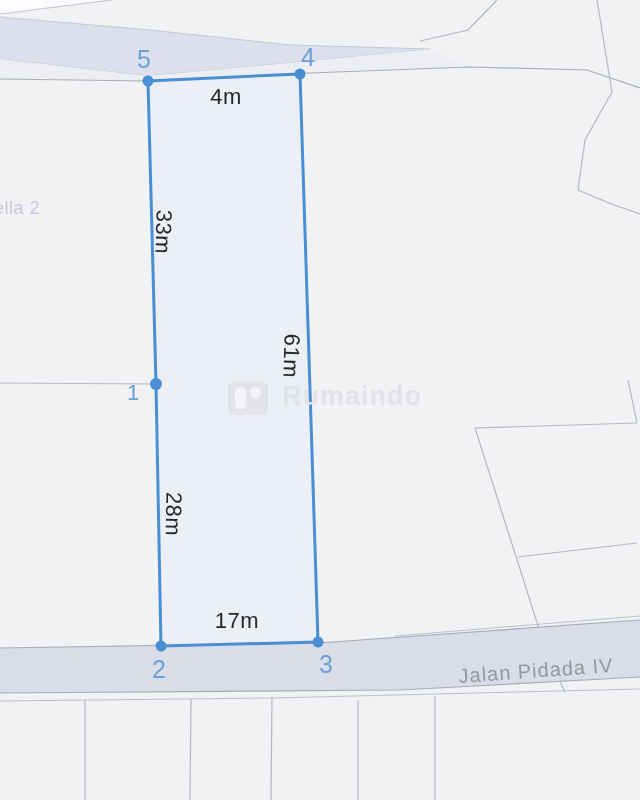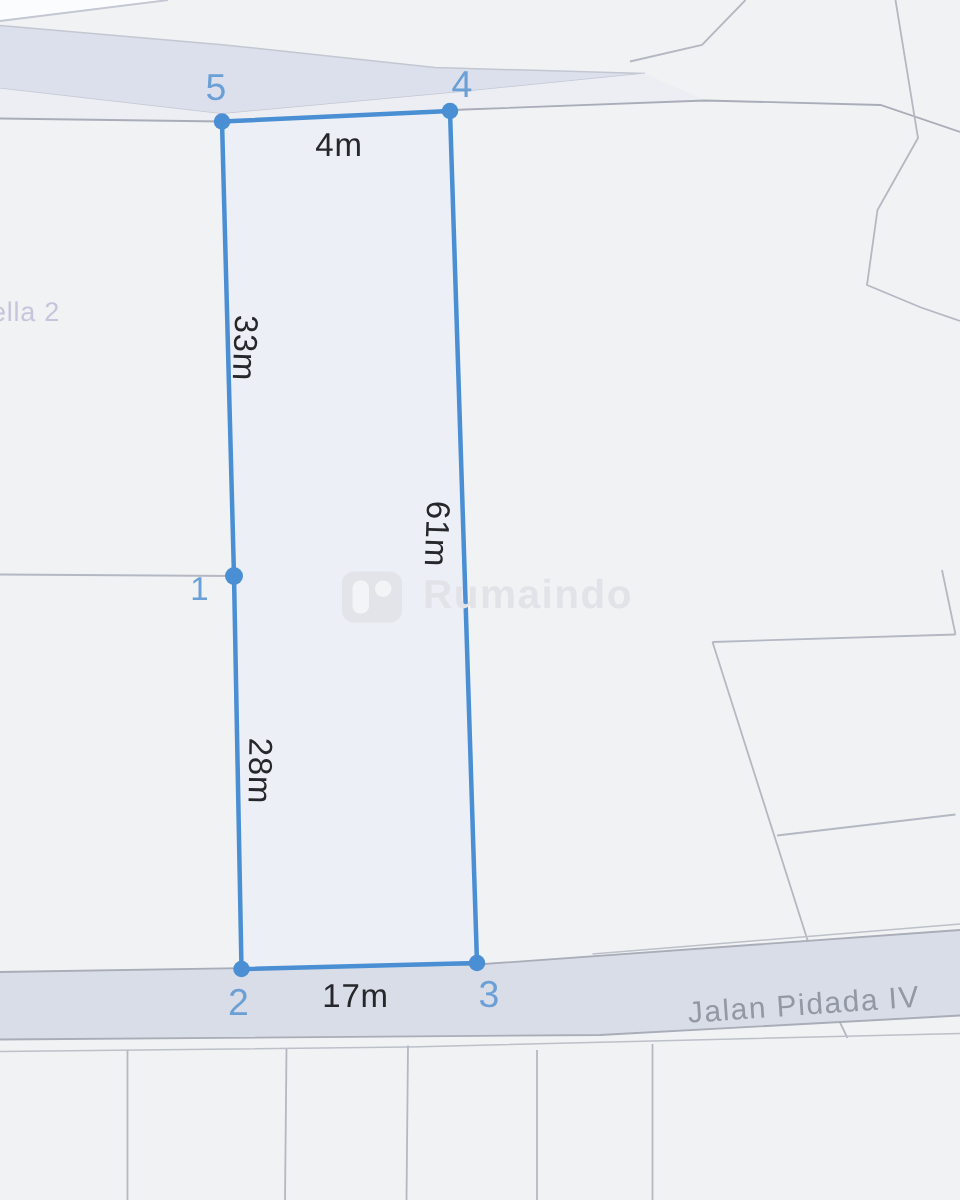--- a/index.html
+++ b/index.html
@@ -101,15 +101,15 @@
   <div class="lbl vlabel" style="left:144px;top:59px;">5</div>
   <div class="lbl vlabel" style="left:308px;top:57px;">4</div>
   <div class="lbl vlabel" style="left:133px;top:393px;font-size:22px;">1</div>
   <div class="lbl vlabel" style="left:159px;top:669px;">2</div>
   <div class="lbl vlabel" style="left:326px;top:664px;">3</div>
 
   <div class="lbl measure" style="left:226px;top:97px;">4m</div>
   <div class="lbl measure rot92" style="left:163px;top:232px;">33m</div>
   <div class="lbl measure rot92" style="left:291px;top:356px;">61m</div>
   <div class="lbl measure rot91" style="left:173px;top:514px;">28m</div>
-  <div class="lbl measure" style="left:237px;top:664px;">17m</div>
+  <div class="lbl measure" style="left:237px;top:621px;">17m</div>
 
 </div>
 
 </body></html>

